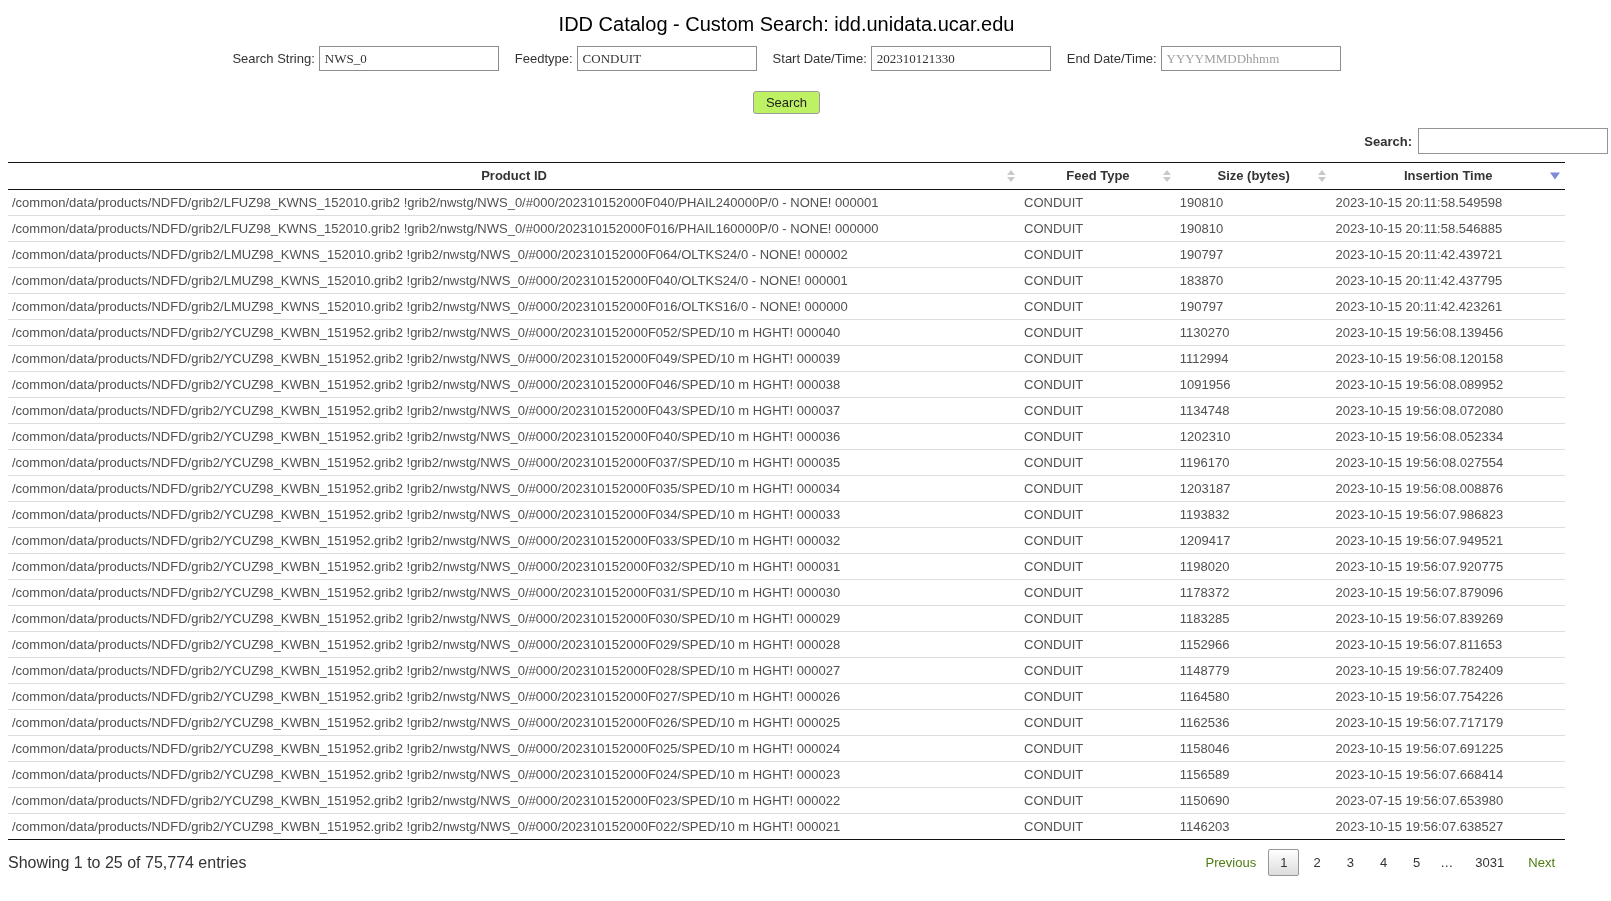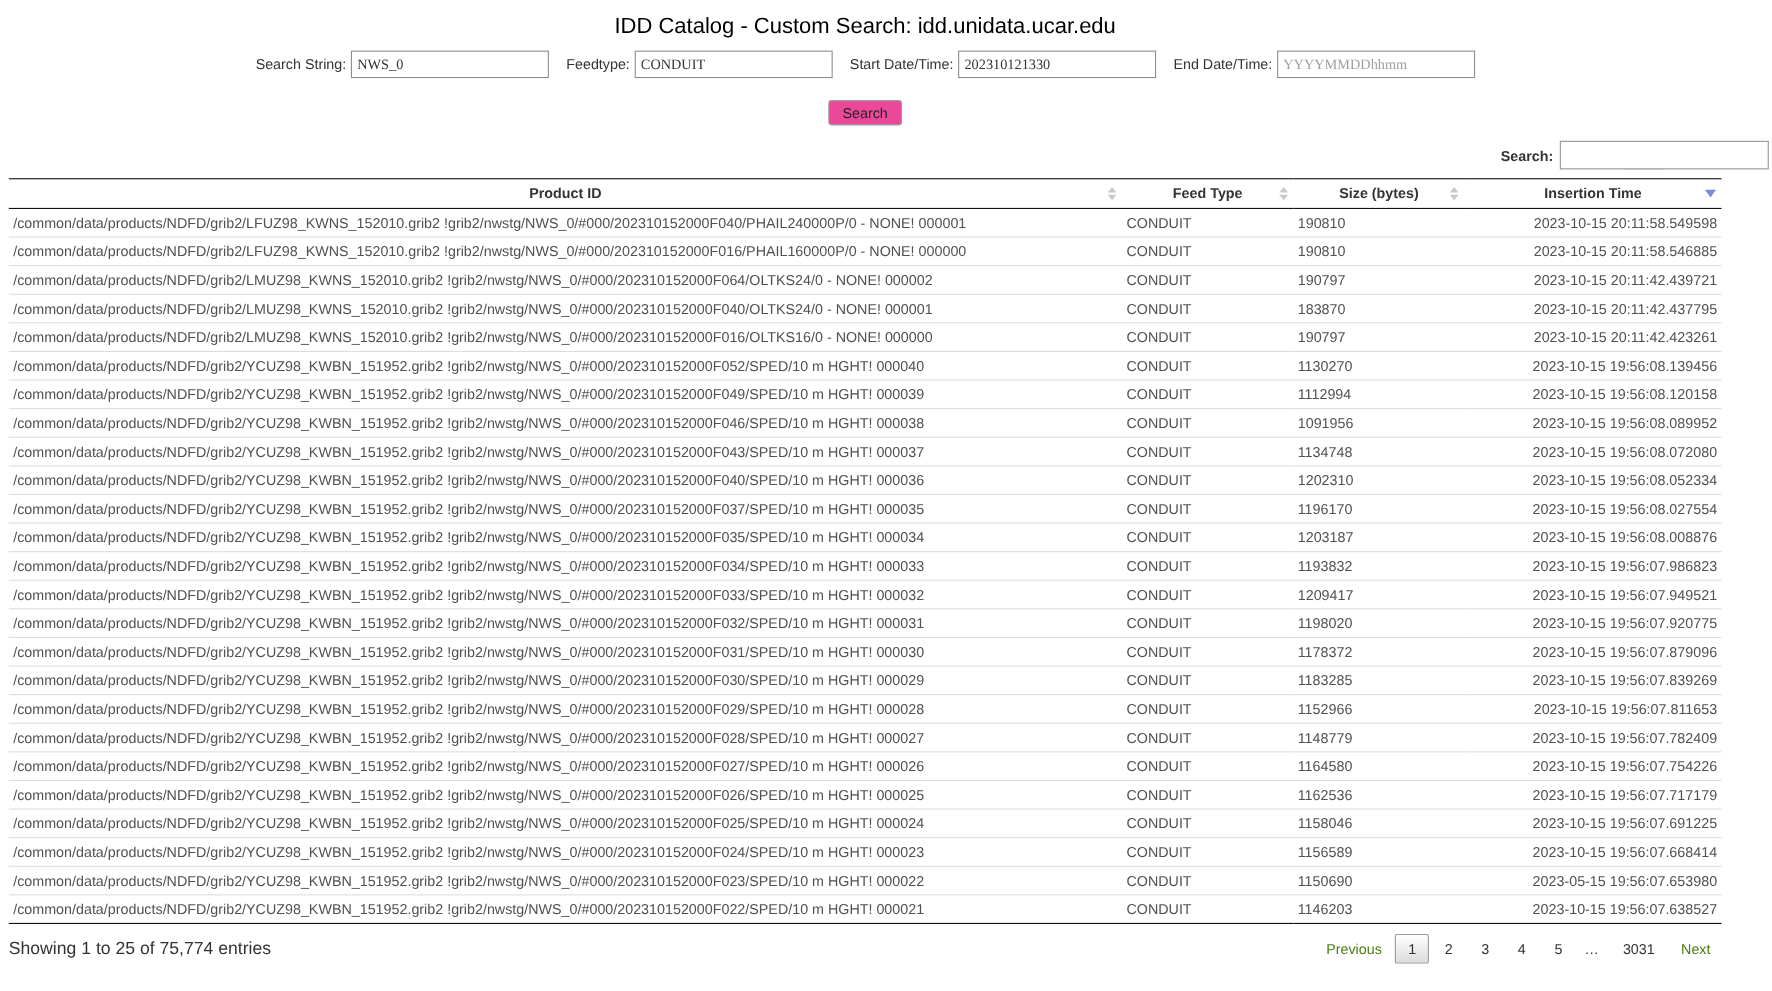--- a/index.html
+++ b/index.html
@@ -14,21 +14,21 @@
   
   .form-row { display:flex; justify-content:center; align-items:center; font-size:13px; }
   .form-row label { margin-right:4px; color:#333; }
   .form-row .fld { margin-right:16px; display:flex; align-items:center; }
   .ti { width:168px; height:21px; border:1px solid #8d8d8d; font-size:13px;
         padding:1px 5px; font-family:Liberation Serif, serif; color:#333; }
   .ti::placeholder { color:#9e9e9e; }
 
   .btn-row { text-align:center; margin-top:20px; }
   .search-btn { font-size:13px; font-family:inherit; color:#222;
-                background:#ec4899; border:1px solid #9b9b9b; border-radius:3px;
+                background:#bef264; border:1px solid #9b9b9b; border-radius:3px;
                 padding:3px 12px; cursor:pointer; }
 
   
   .controls { display:flex; justify-content:flex-end; align-items:center;
               margin-top:16px; height:26px; position:relative; }
   .length { font-size:13px; font-weight:bold; color:#333; }
   .length select { margin:0 5px; font-size:13px; font-family:inherit;
                    height:22px; border:1px solid #8d8d8d; background:#fff; }
   .filter { position:absolute; right:-43px; top:-2px; font-size:13px;
             font-weight:bold; color:#333; display:flex; align-items:center; }
@@ -42,21 +42,21 @@
   table.dt thead th { font-size:13px; font-weight:bold; color:#333;
                       border-bottom:1px solid #111; padding:5px 4px;
                       line-height:16px; text-align:center; position:relative; }
   table.dt tbody td { font-size:13px; color:#515151; border-bottom:1px solid #ddd;
                       padding:5px 4px 4px 4px; line-height:16px; white-space:nowrap;
                       overflow:hidden; }
   table.dt tbody tr:last-child td { border-bottom:none; }
   td.c-pid { padding-left:6px; text-align:left; }
   td.c-ft  { padding-left:34px; text-align:left; }
   td.c-sz  { padding-left:12px; text-align:left; }
-  td.c-it  { padding-left:1px; text-align:right; }
+  td.c-it  { padding-left:1px; text-align:left; }
 
   .sort-icons { position:absolute; right:5px; top:50%; transform:translateY(-50%);
                 display:flex; flex-direction:column; align-items:center; gap:2px; }
   .tri-up   { width:0; height:0; border-left:4px solid transparent;
               border-right:4px solid transparent; border-bottom:5px solid #c9c9c9; }
   .tri-down { width:0; height:0; border-left:4px solid transparent;
               border-right:4px solid transparent; border-top:5px solid #c9c9c9; }
   .tri-down.active { border-left-width:5px; border-right-width:5px;
                      border-top:7px solid #7d8ad8; }
 
@@ -278,21 +278,21 @@
         <tr>
           <td class="c-pid">/common/data/products/NDFD/grib2/YCUZ98_KWBN_151952.grib2 !grib2/nwstg/NWS_0/#000/202310152000F024/SPED/10 m HGHT! 000023</td>
           <td class="c-ft">CONDUIT</td>
           <td class="c-sz">1156589</td>
           <td class="c-it">2023-10-15 19:56:07.668414</td>
         </tr>
         <tr>
           <td class="c-pid">/common/data/products/NDFD/grib2/YCUZ98_KWBN_151952.grib2 !grib2/nwstg/NWS_0/#000/202310152000F023/SPED/10 m HGHT! 000022</td>
           <td class="c-ft">CONDUIT</td>
           <td class="c-sz">1150690</td>
-          <td class="c-it">2023-05-15 19:56:07.653980</td>
+          <td class="c-it">2023-07-15 19:56:07.653980</td>
         </tr>
         <tr>
           <td class="c-pid">/common/data/products/NDFD/grib2/YCUZ98_KWBN_151952.grib2 !grib2/nwstg/NWS_0/#000/202310152000F022/SPED/10 m HGHT! 000021</td>
           <td class="c-ft">CONDUIT</td>
           <td class="c-sz">1146203</td>
           <td class="c-it">2023-10-15 19:56:07.638527</td>
         </tr>
       </tbody>
   </table>
 

